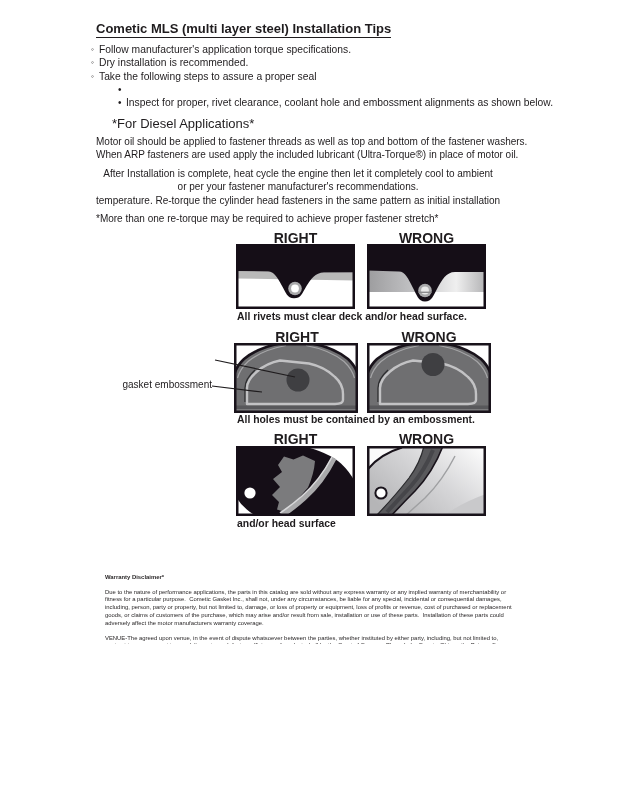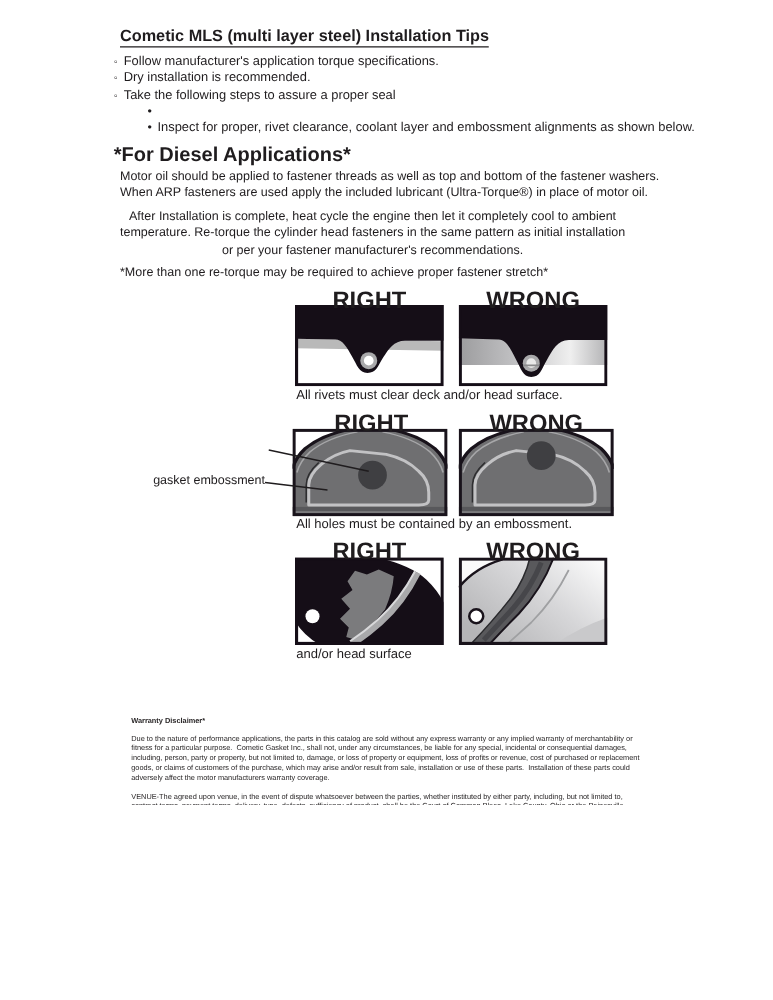--- a/index.html
+++ b/index.html
@@ -18,29 +18,29 @@
   }
 
   
   .bullets { left:91px; top:43px; font-size:10.3px; line-height:13.3px; }
   .b-row { display:flex; }
   .b-row .marker { width:8px; font-size:8.5px; line-height:13.3px; flex:0 0 8px; }
   .sub { padding-left:27px; }
   .sub .marker { font-size:10px; }
 
   
-  .diesel-heading { left:91px; top:116px; font-size:16px; font-weight:700; }
+  .diesel-heading { left:112px; top:116px; font-size:13px; font-weight:400; }
   .para { left:96px; font-size:10px; line-height:13.4px; }
   .p1 { top:135px; }
   .p2 { top:167px;text-align:center; }
   .p3 { top:212px; }
 
   
-  .fig-label { width:119px; text-align:center; font-size:19px; font-weight:700; z-index:2; }
-  .caption { font-size:10.4px; font-weight:400; line-height:12.6px; z-index:2; }
+  .fig-label { width:119px; text-align:center; font-size:14px; font-weight:700; z-index:2; }
+  .caption { font-size:10.4px; font-weight:700; line-height:12.6px; z-index:2; }
   svg.panel { position:absolute; z-index:1; display:block; }
 
   
   .callout { font-size:10px; line-height:11.6px; text-align:right; width:113px; z-index:2; }
   .callout-lines { position:absolute; left:180px; top:340px; z-index:3; }
 
   
   .legal { left:105px; top:574px; width:440px; font-size:5.9px; line-height:7.7px; color:#2a2728; }
   .legal .heading { font-weight:700; margin-bottom:7px; }
   .legal .lpara { margin-bottom:7.5px; }
@@ -66,33 +66,33 @@
     </div>
     <div class="b-row">
       <span class="marker">◦</span>
       <span class="ln">Take the following steps to assure a proper seal</span>
     </div>
     <div class="b-row sub">
       <span class="marker">•</span>
     </div>
     <div class="b-row sub">
       <span class="marker">•</span>
-      <span class="ln">Inspect for proper, rivet clearance, coolant layer and embossment alignments as shown below.</span>
+      <span class="ln">Inspect for proper, rivet clearance, coolant hole and embossment alignments as shown below.</span>
     </div>
   </div>
 
   <div class="abs diesel-heading">*For Diesel Applications*</div>
   <div class="abs para p1">
     <div class="ln">Motor oil should be applied to fastener threads as well as top and bottom of the fastener washers.</div>
     <div class="ln">When ARP fasteners are used apply the included lubricant (Ultra-Torque®) in place of motor oil.</div>
   </div>
   <div class="abs para p2">
     <div class="ln">After Installation is complete, heat cycle the engine then let it completely cool to ambient</div>
+    <div class="ln">or per your fastener manufacturer's recommendations.</div>
     <div class="ln">temperature. Re-torque the cylinder head fasteners in the same pattern as initial installation</div>
-    <div class="ln">or per your fastener manufacturer's recommendations.</div>
   </div>
   <div class="abs para p3">
     <div class="ln">*More than one re-torque may be required to achieve proper fastener stretch*</div>
   </div>
 
   <div class="abs fig-label" style="left:236px; top:230px;">RIGHT</div>
   <div class="abs fig-label" style="left:367px; top:230px;">WRONG</div>
 
   <svg class="panel" style="left:236px; top:244px;" width="119" height="65" viewBox="0 0 119 65">
     <rect width="119" height="65" fill="#ffffff"></rect>

